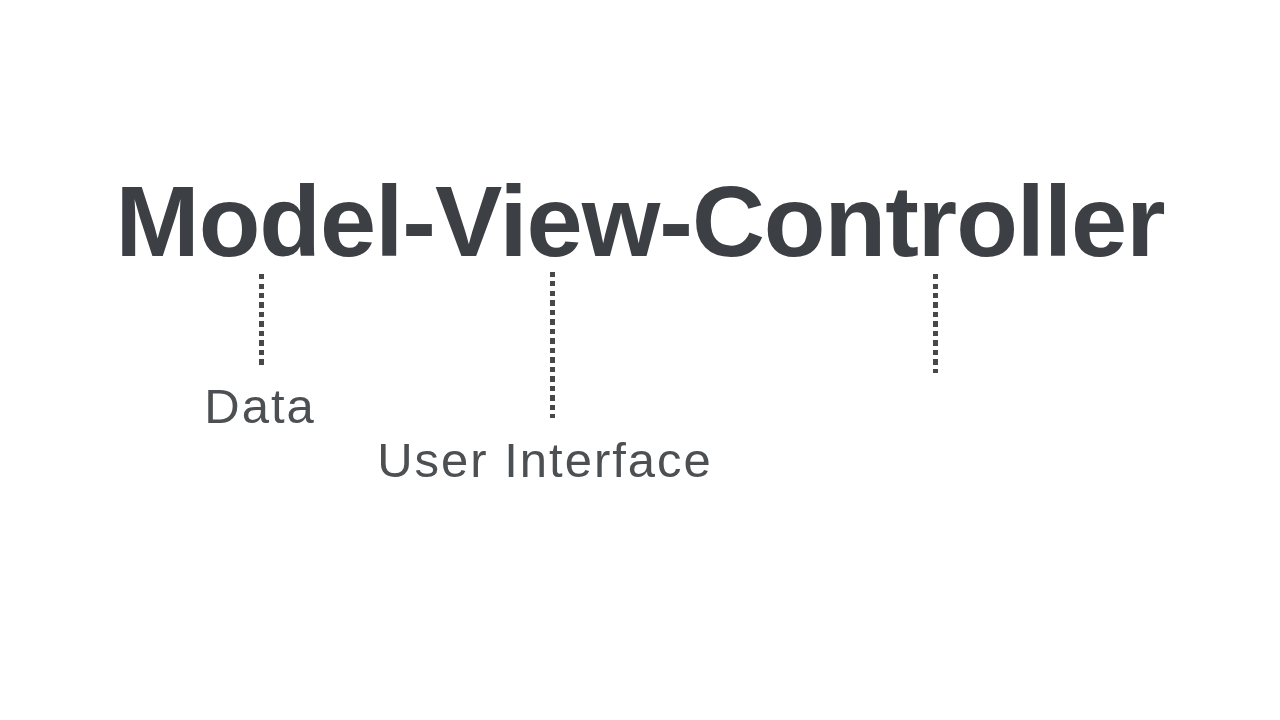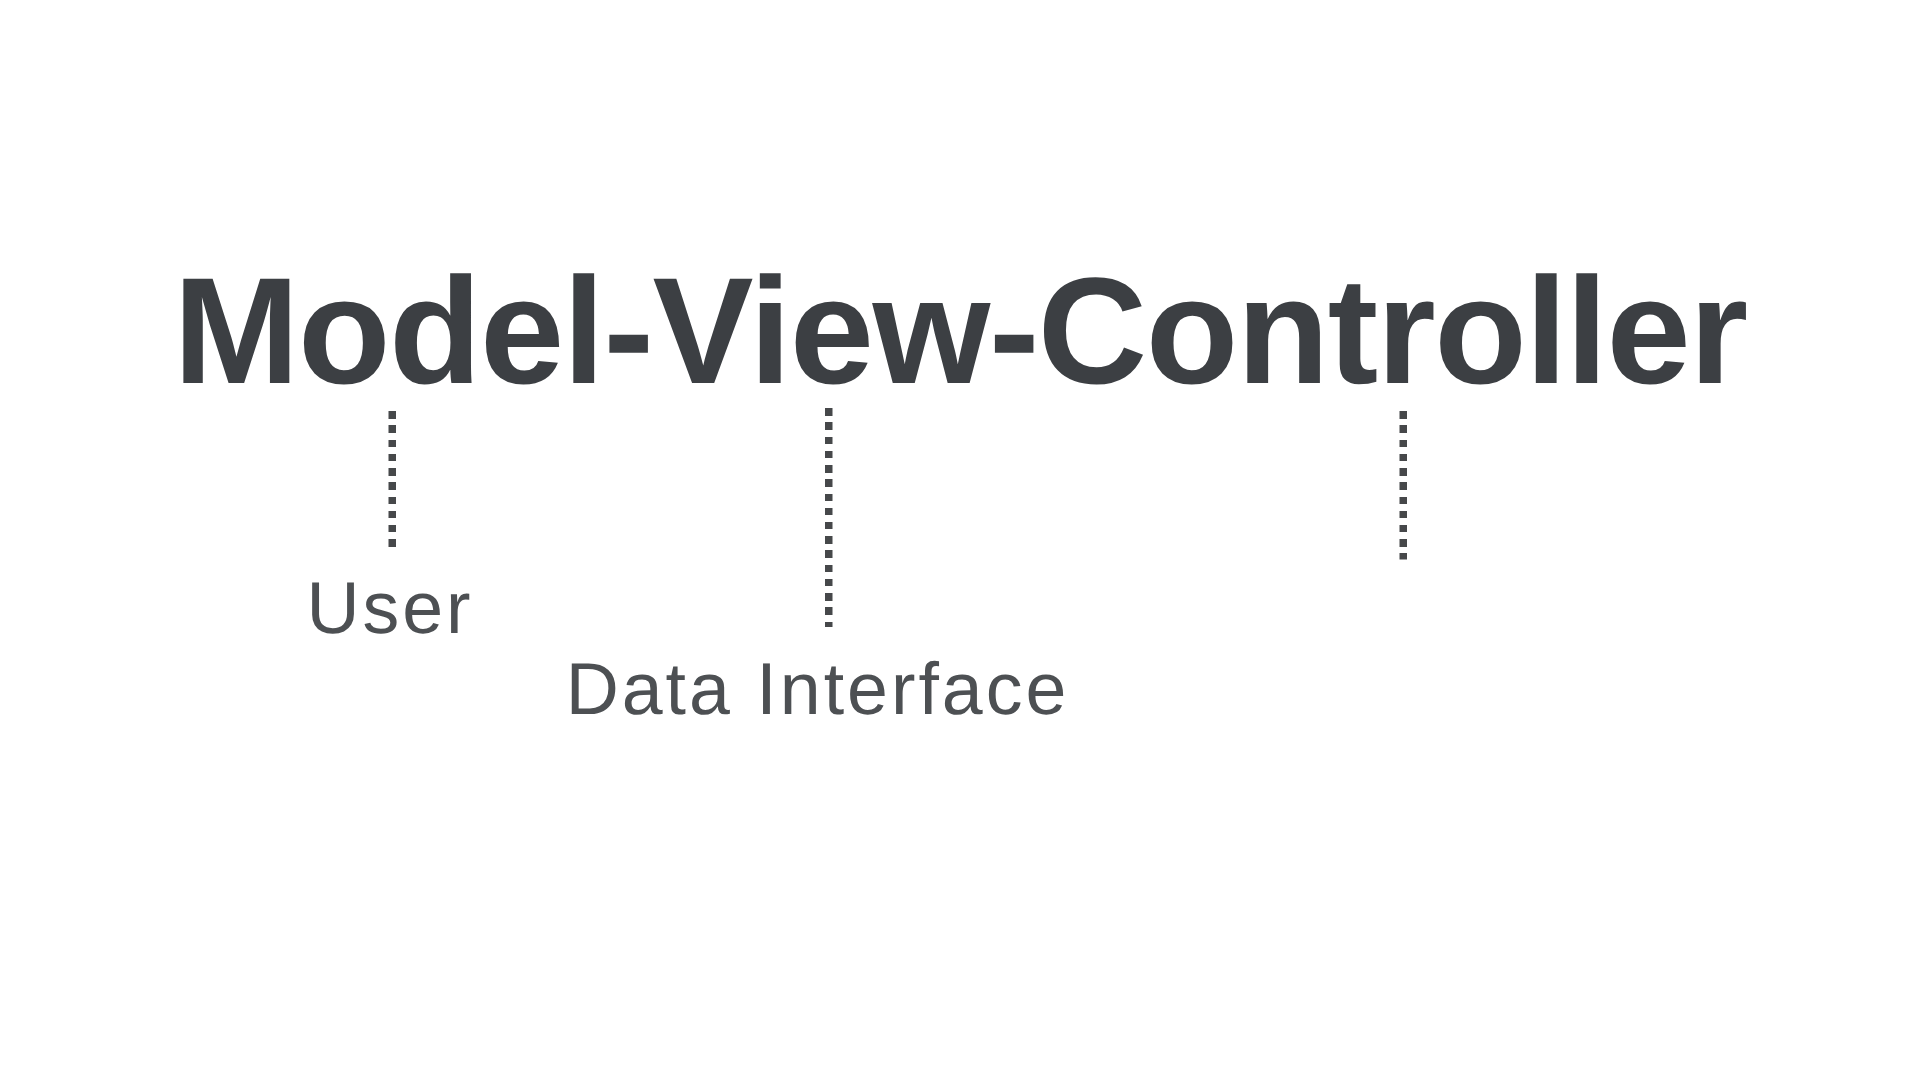--- a/index.html
+++ b/index.html
@@ -61,18 +61,18 @@
 <div class="canvas" style="--background: #ffffff; --title_text: #3c3f43; --label_text: #4d5053; --connector: #46484a;">
 
   <h1 class="title">Model-View-Controller</h1>
 
   <div class="connector c1"></div>
 
   <div class="connector c2"></div>
 
   <div class="connector c3"></div>
 
-  <div class="label l1">User</div>
+  <div class="label l1">Data</div>
 
-  <div class="label l2">Data Interface</div>
+  <div class="label l2">User Interface</div>
 
 
 </div>
 
 </body></html>

